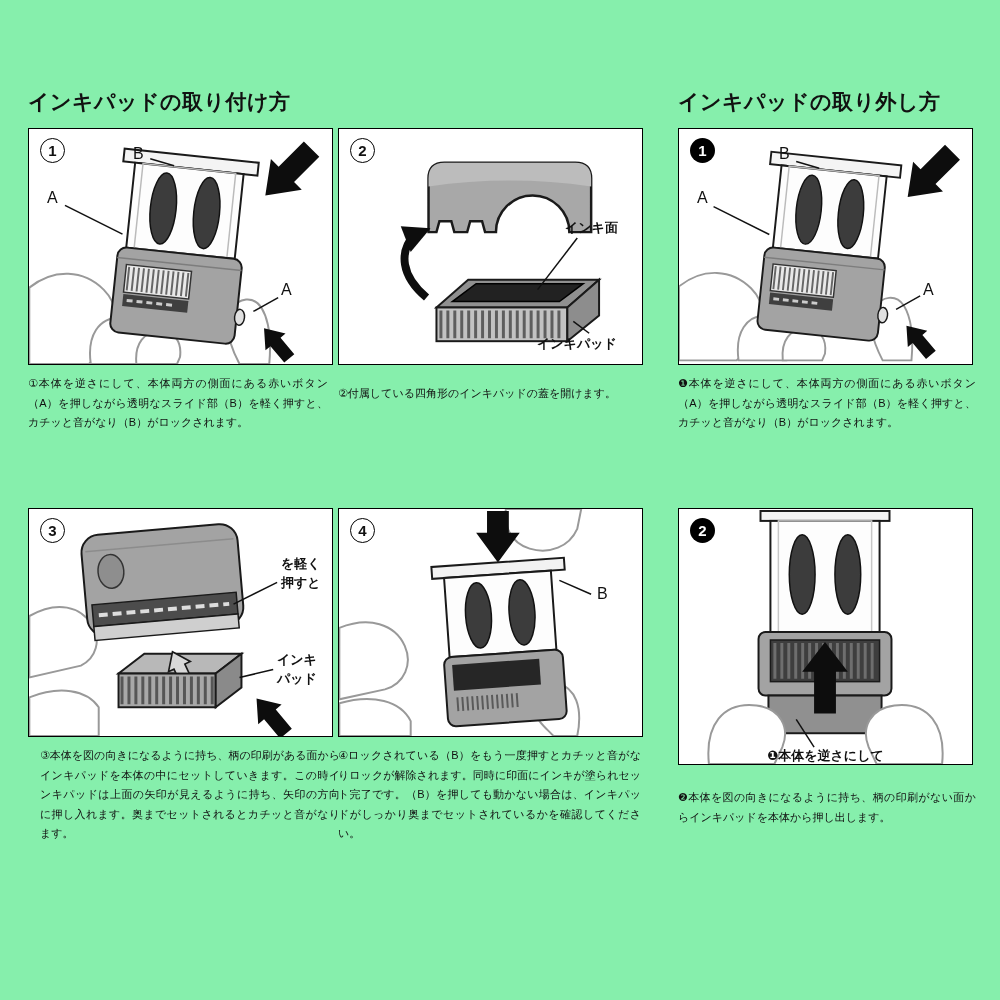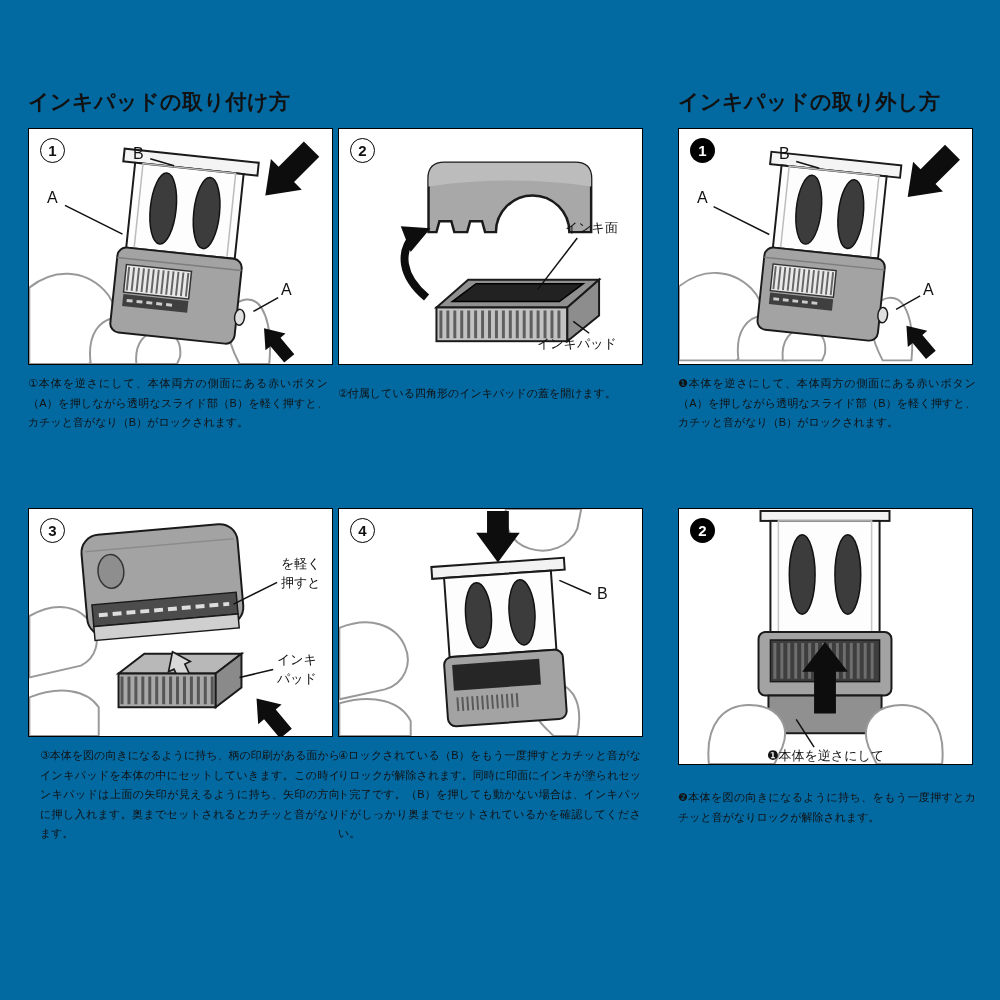--- a/index.html
+++ b/index.html
@@ -1,31 +1,31 @@
 <!DOCTYPE html>
 <html><head>
 <meta charset="utf-8">
 <style>
   * { margin:0; padding:0; box-sizing:border-box; }
   html,body { background:#fff; }
   .page {
-    position:relative; width:1000px; height:1000px; background:#0369a1;
+    position:relative; width:1000px; height:1000px; background:#86efac;
     font-family:"Liberation Sans","DejaVu Sans",sans-serif; color:#111; overflow:hidden;
   }
   .section-title { position:absolute; font-size:21px; font-weight:bold; letter-spacing:.5px; }
   .panel { position:absolute; border:1.5px solid #000; background:#fff; }
   .panel svg { position:absolute; left:0; top:0; width:100%; height:100%; }
   .stepnum {
     position:absolute; top:9px; left:11px; width:25px; height:25px; border-radius:50%;
     display:flex; align-items:center; justify-content:center; font-size:15px; font-weight:bold;
   }
   .stepnum.outline { border:1.6px solid #000; background:#fff; }
   .stepnum.filled  { background:#000; color:#fff; }
   .lbl { position:absolute; font-size:16px; color:#111; }
-  .lbl.jp { font-size:13px; line-height:1.45; font-weight:normal; }
+  .lbl.jp { font-size:13px; line-height:1.45; font-weight:bold; }
   .lbl.center { left:50%; transform:translateX(-50%); white-space:nowrap; }
   .caption { position:absolute; font-size:11px; line-height:1.78; text-align:justify; color:#111; }
 </style>
 </head>
 <body>
 
 <div class="page">
 
   <h1 class="section-title" style="left:28px; top:88px;">インキパッドの取り付け方</h1>
   <h1 class="section-title" style="left:678px; top:88px;">インキパッドの取り外し方</h1>
@@ -207,15 +207,15 @@
     </svg>
     <span class="stepnum filled">2</span>
     <span class="lbl jp center" style="top:238px;">❶本体を逆さにして</span>
   </figure>
 
   <p class="caption" style="left:28px;  top:374px; width:300px;">①本体を逆さにして、本体両方の側面にある赤いボタン（A）を押しながら透明なスライド部（B）を軽く押すと、カチッと音がなり（B）がロックされます。</p>
   <p class="caption" style="left:338px; top:384px; width:300px;">②付属している四角形のインキパッドの蓋を開けます。</p>
   <p class="caption" style="left:678px; top:374px; width:298px;">❶本体を逆さにして、本体両方の側面にある赤いボタン（A）を押しながら透明なスライド部（B）を軽く押すと、カチッと音がなり（B）がロックされます。</p>
   <p class="caption" style="left:28px;  top:746px; width:300px;margin-left:12px;">③本体を図の向きになるように持ち、柄の印刷がある面からインキパッドを本体の中にセットしていきます。この時インキパッドは上面の矢印が見えるように持ち、矢印の方向に押し入れます。奥までセットされるとカチッと音がなります。</p>
   <p class="caption" style="left:338px; top:746px; width:303px;">④ロックされている（B）をもう一度押すとカチッと音がなりロックが解除されます。同時に印面にインキが塗られセット完了です。（B）を押しても動かない場合は、インキパッドがしっかり奥までセットされているかを確認してください。</p>
-  <p class="caption" style="left:678px; top:788px; width:298px;">❷本体を図の向きになるように持ち、をもう一度押すとカチッと音がなりロックが解除されます。</p>
+  <p class="caption" style="left:678px; top:788px; width:298px;">❷本体を図の向きになるように持ち、柄の印刷がない面からインキパッドを本体から押し出します。</p>
 
 </div>
 
 </body></html>

